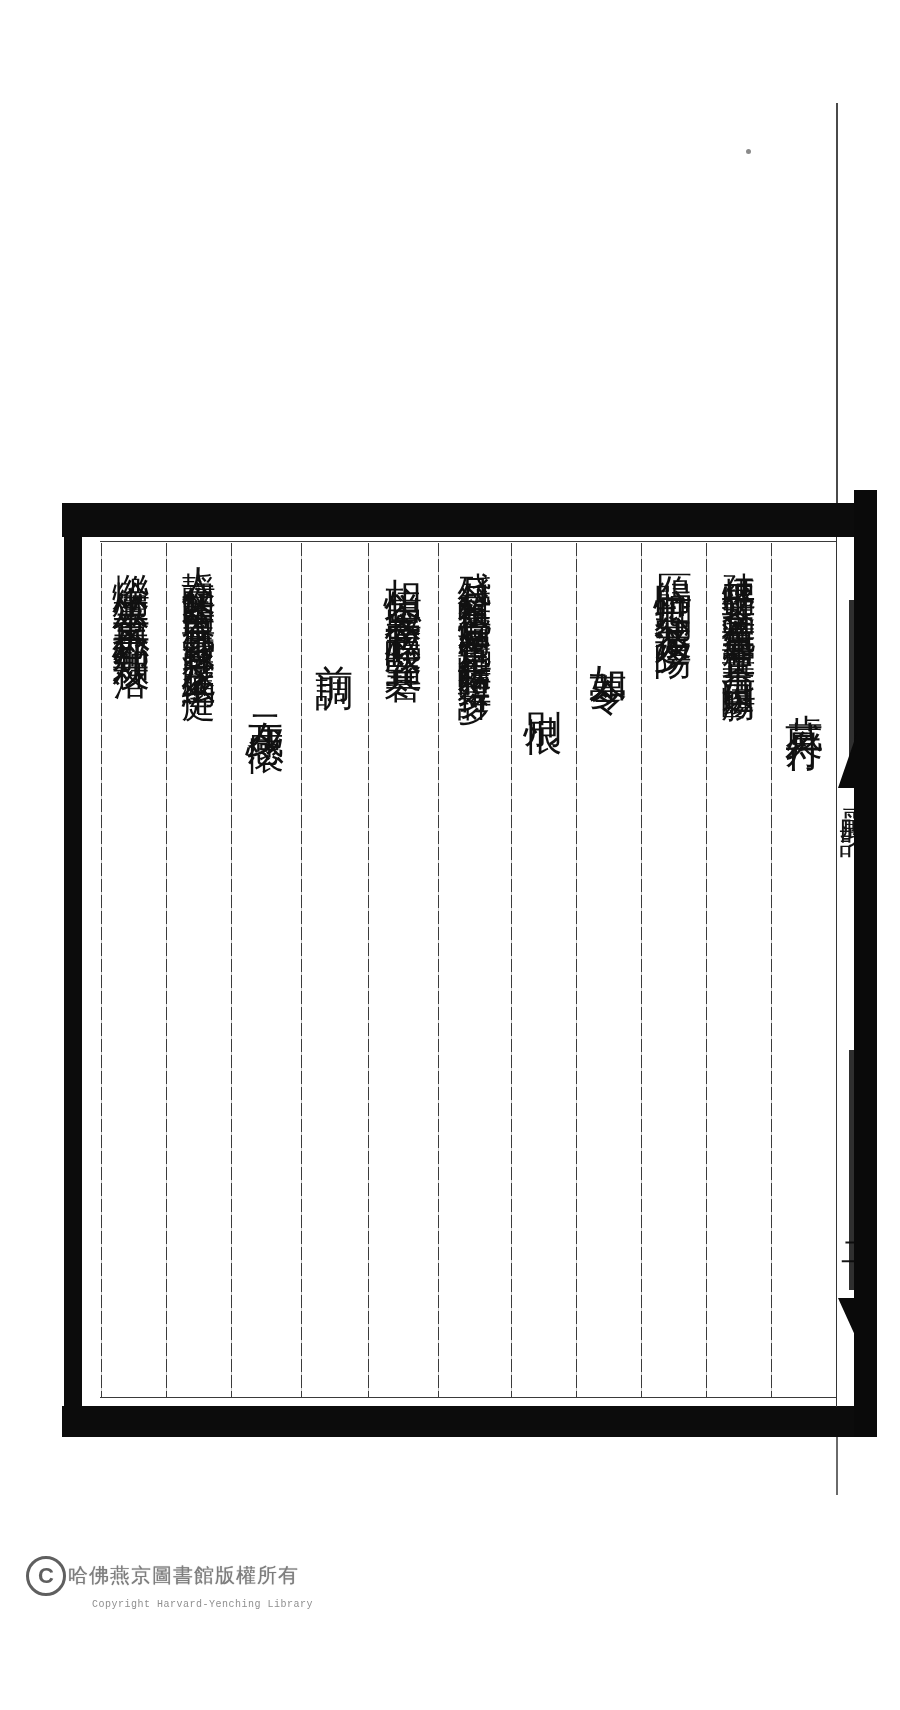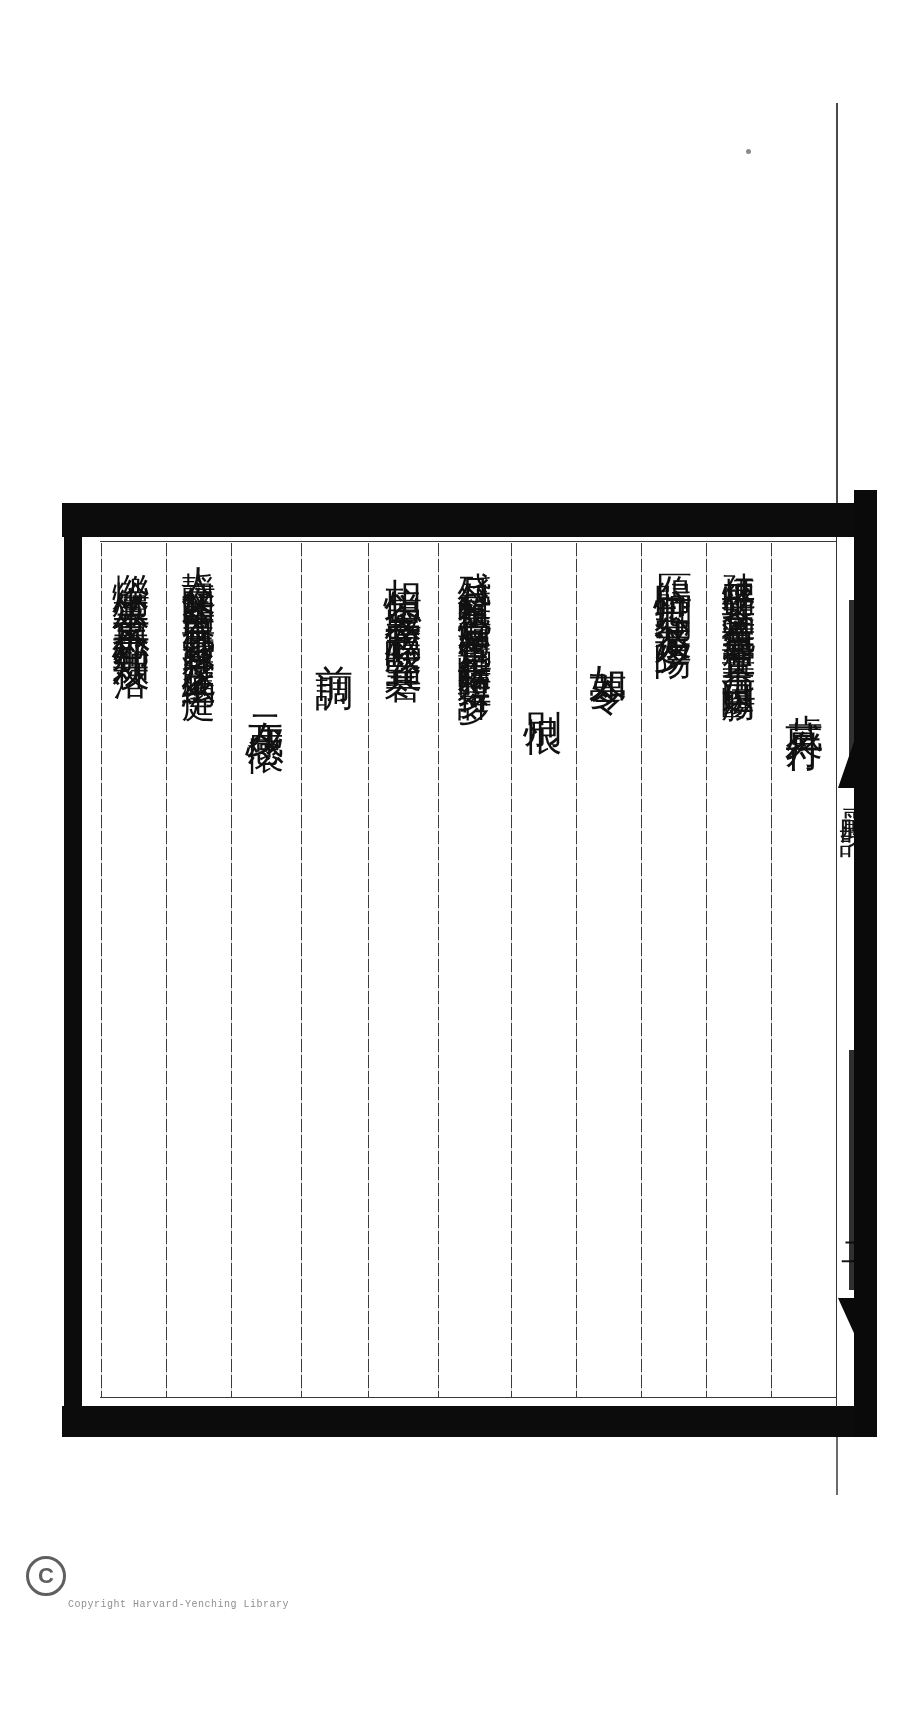--- a/index.html
+++ b/index.html
@@ -19,21 +19,21 @@
   .streak{background:#0a0a0a;z-index:4;}
   .wedge1{background:#0a0a0a;clip-path:polygon(0 100%,100% 0,100% 100%);z-index:5;}
   .wedge2{background:#0a0a0a;clip-path:polygon(0 0,100% 0,100% 100%);z-index:5;}
   .speck{border-radius:50%;background:#8a8a8a;}
   .cc-circle{position:absolute;width:34px;height:34px;border:3px solid #5f5f5f;border-radius:50%;
         display:flex;align-items:center;justify-content:center;
         font-family:"Liberation Sans",sans-serif;font-size:22px;font-weight:bold;color:#5f5f5f;}
   .stamp-cn{position:absolute;font-size:20px;letter-spacing:1px;color:#7d7d7d;
         text-shadow:0 0 1px #9a9a9a;font-family:"Liberation Serif","DejaVu Serif",serif;}
   .stamp-en{position:absolute;font-size:10px;letter-spacing:.5px;color:#8f8f8f;
-        font-family:"Liberation Mono","DejaVu Sans Mono",monospace;}
+        font-family:"Liberation Mono","DejaVu Sans Mono",monospace;margin-left:24px;}
 </style>
 </head>
 <body>
 
 <div id="canvas">
 
   <div class="abs" style="left:836px;top:103px;width:2px;height:400px;background:#4a4a4a;"></div>
   <div class="abs" style="left:836px;top:1437px;width:2px;height:58px;background:#6a6a6a;"></div>
 
   <div class="abs speck" style="left:746px;top:149px;width:5px;height:5px;"></div>
@@ -74,15 +74,16 @@
   <div class="vcol col-dense" style="left:457px;top:545px;">殘月斜窺帷色香爐㝱囘鷄覔正是斷腸時禁得許多</div>
   <div class="vcol col-wide" style="left:384px;top:548px;">相憶岑寂岑寂鴈唳一聲寒碧</div>
   <div class="vcol col-med" style="left:315px;top:635px;">前調</div>
   <div class="vcol col-med" style="left:246px;top:684px;">元夕感懷</div>
   <div class="vcol col-dense" style="left:181px;top:540px;">人靜夜寒如昨兩度春風蕭索疎影月朦朧依約半庭</div>
   <div class="vcol col-wide" style="left:112px;top:543px;">爍爚坐幕坐幕恖外那知槑落</div>
 
   <div class="cc-circle" style="left:26px;top:1556px;">
     <span>C</span>
   </div>
+  <div class="stamp-cn" style="left:68px;top:1562px;">哈佛燕京圖書館版權所有</div>
   <div class="stamp-en" style="left:68px;top:1599px;">Copyright Harvard-Yenching Library</div>
 
 </div>
 
 </body></html>

